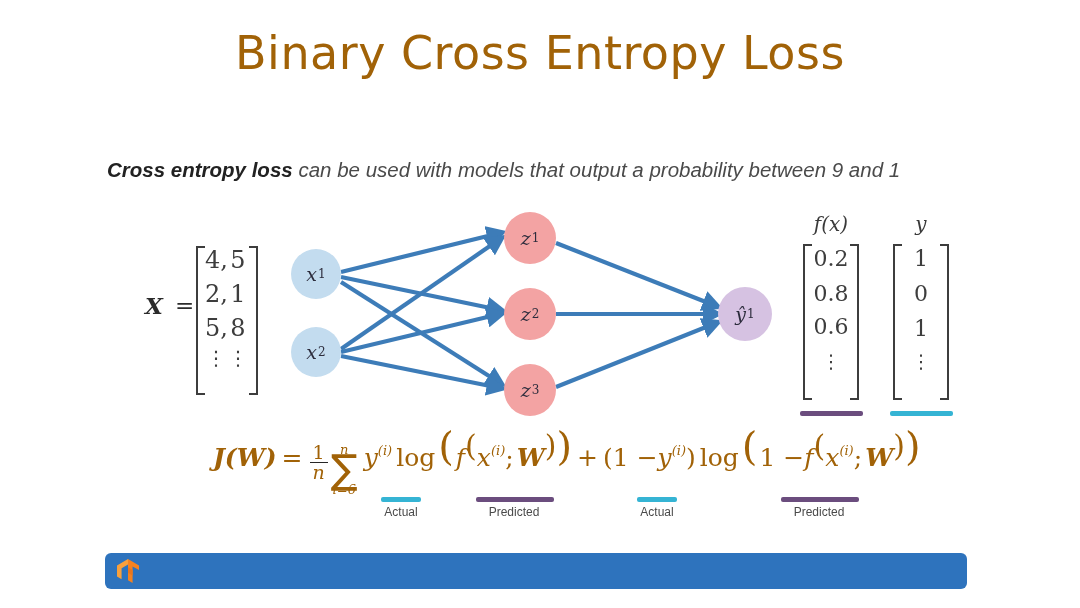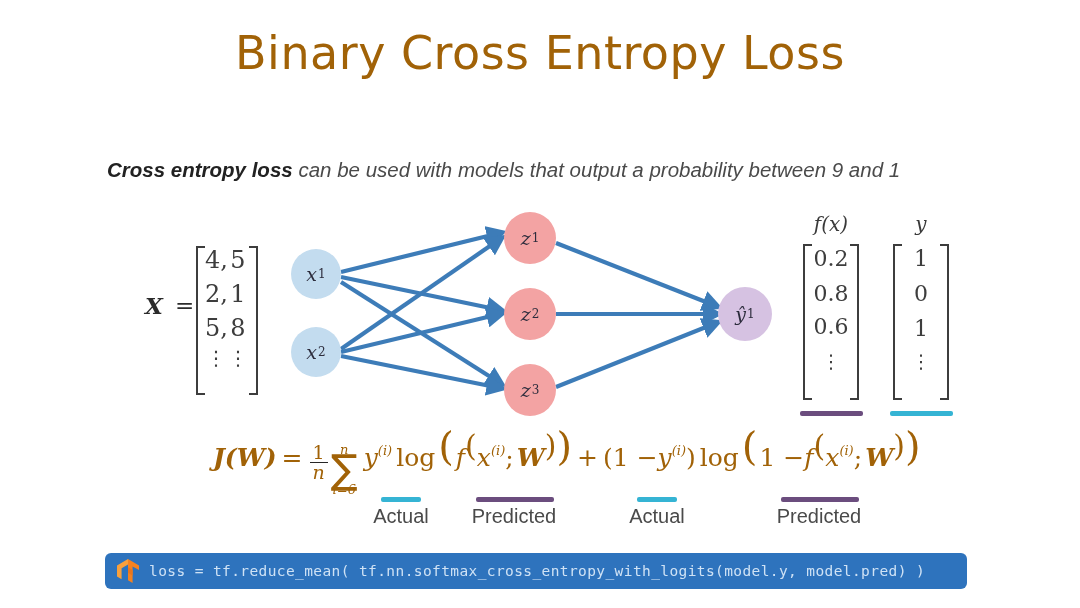--- a/index.html
+++ b/index.html
@@ -217,21 +217,21 @@
     font-family: "DejaVu Serif", serif;
     line-height: 0;
     position: relative;
     top: 3px;
   }
 
   
   .legend-item {
     position: absolute;
     text-align: center;
-    font-size: 20px;
+    font-size: 12px;
     color: #4a4a4a;
     font-family: "Liberation Sans", sans-serif;
   }
 
   
   #code-bar {
     position: absolute;
     left: 105px;
     top: 553px;
     width: 862px;
@@ -411,14 +411,13 @@
   <div class="underbar" style="left:6px;top:-8px;width:78px;background:#6b4d7e"></div>
   <span>Predicted</span>
 </div>
 
 <div id="code-bar">
   <svg id="tf-logo" viewBox="0 0 24 26">
     <path d="M12 0 L24 7 L24 12 L17 8 L17 26 L12 23 Z" fill="#f58220"></path>
     <path d="M12 0 L0 7 L0 19 L5 22 L5 10 L12 6 Z" fill="#f9a03c"></path>
     <path d="M12 9 L17 12 L17 18 L12 15 Z" fill="#e8761f"></path>
   </svg>
-  <span id="code-text">loss = tf.reduce_mean( tf.nn.softmax_cross_entropy_with_logits(model.y, model.pred) )</span>
 </div>
 
 </body></html>

